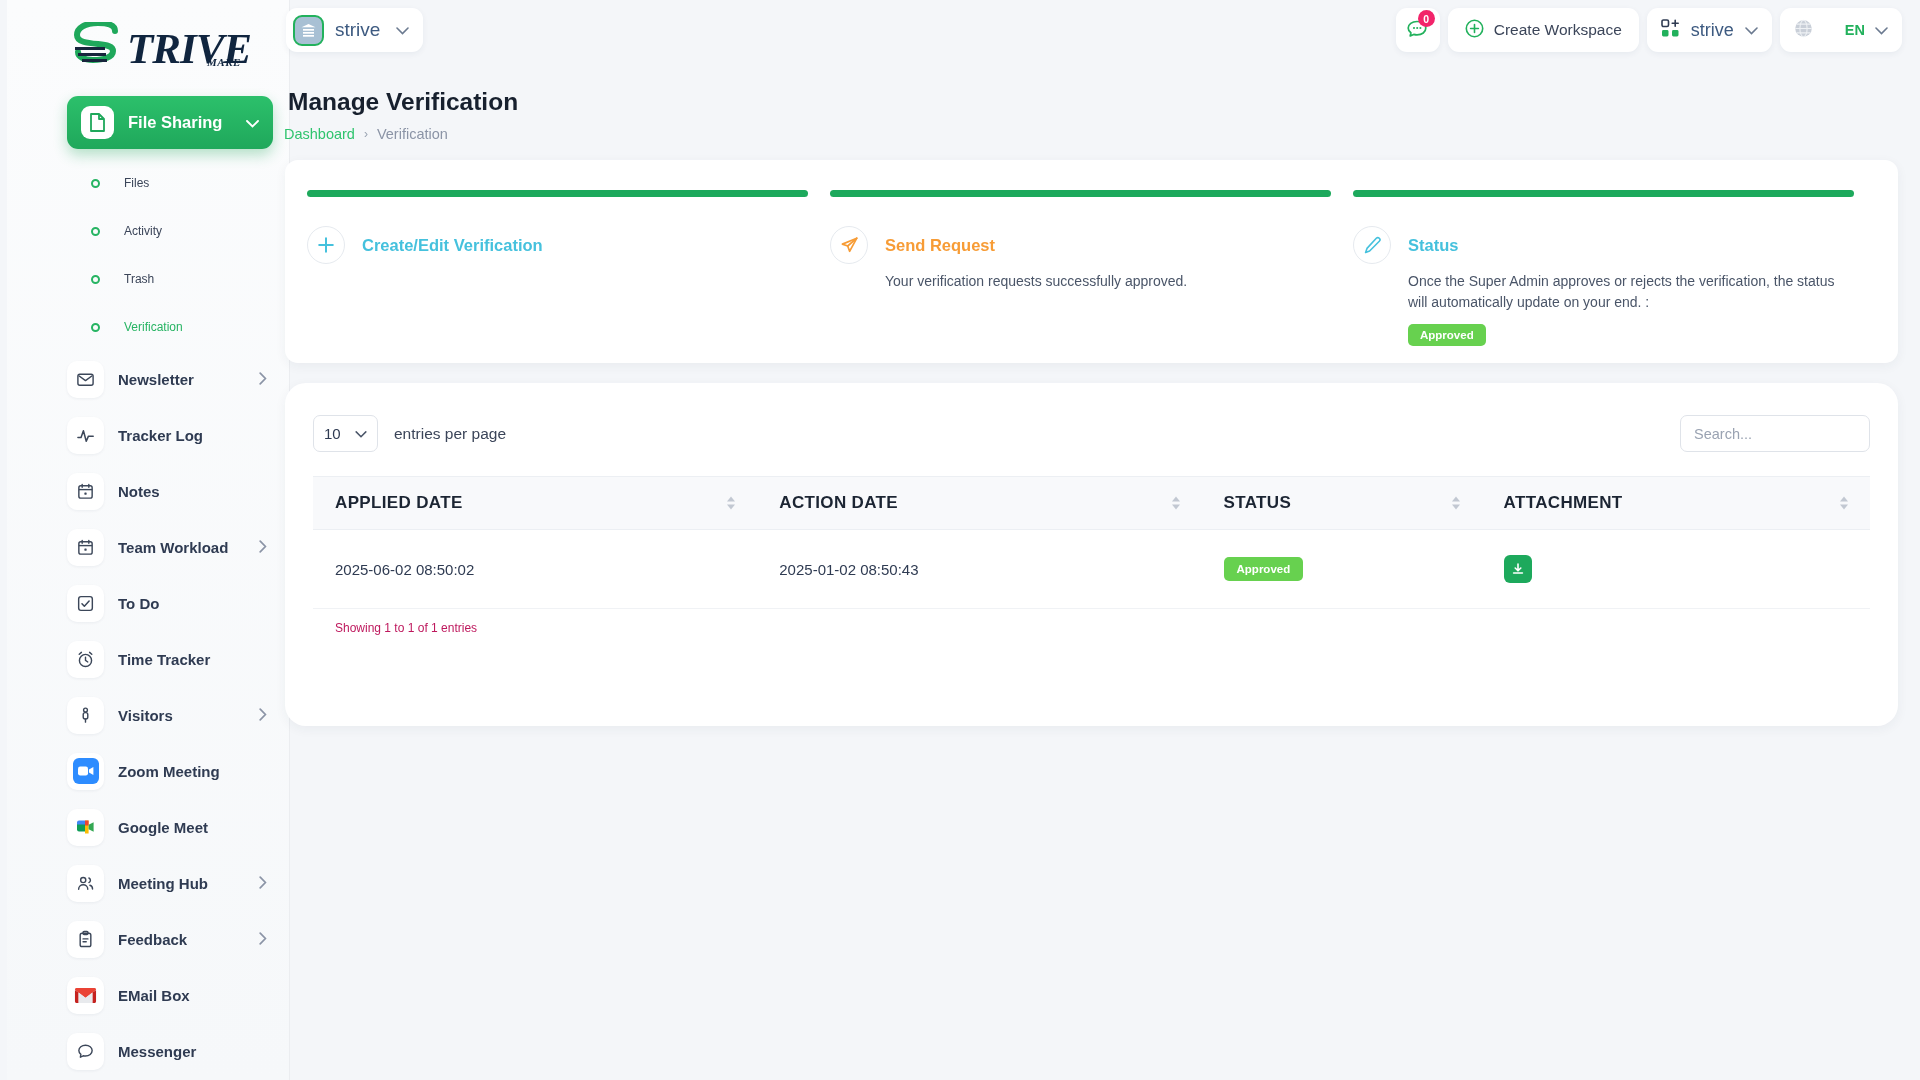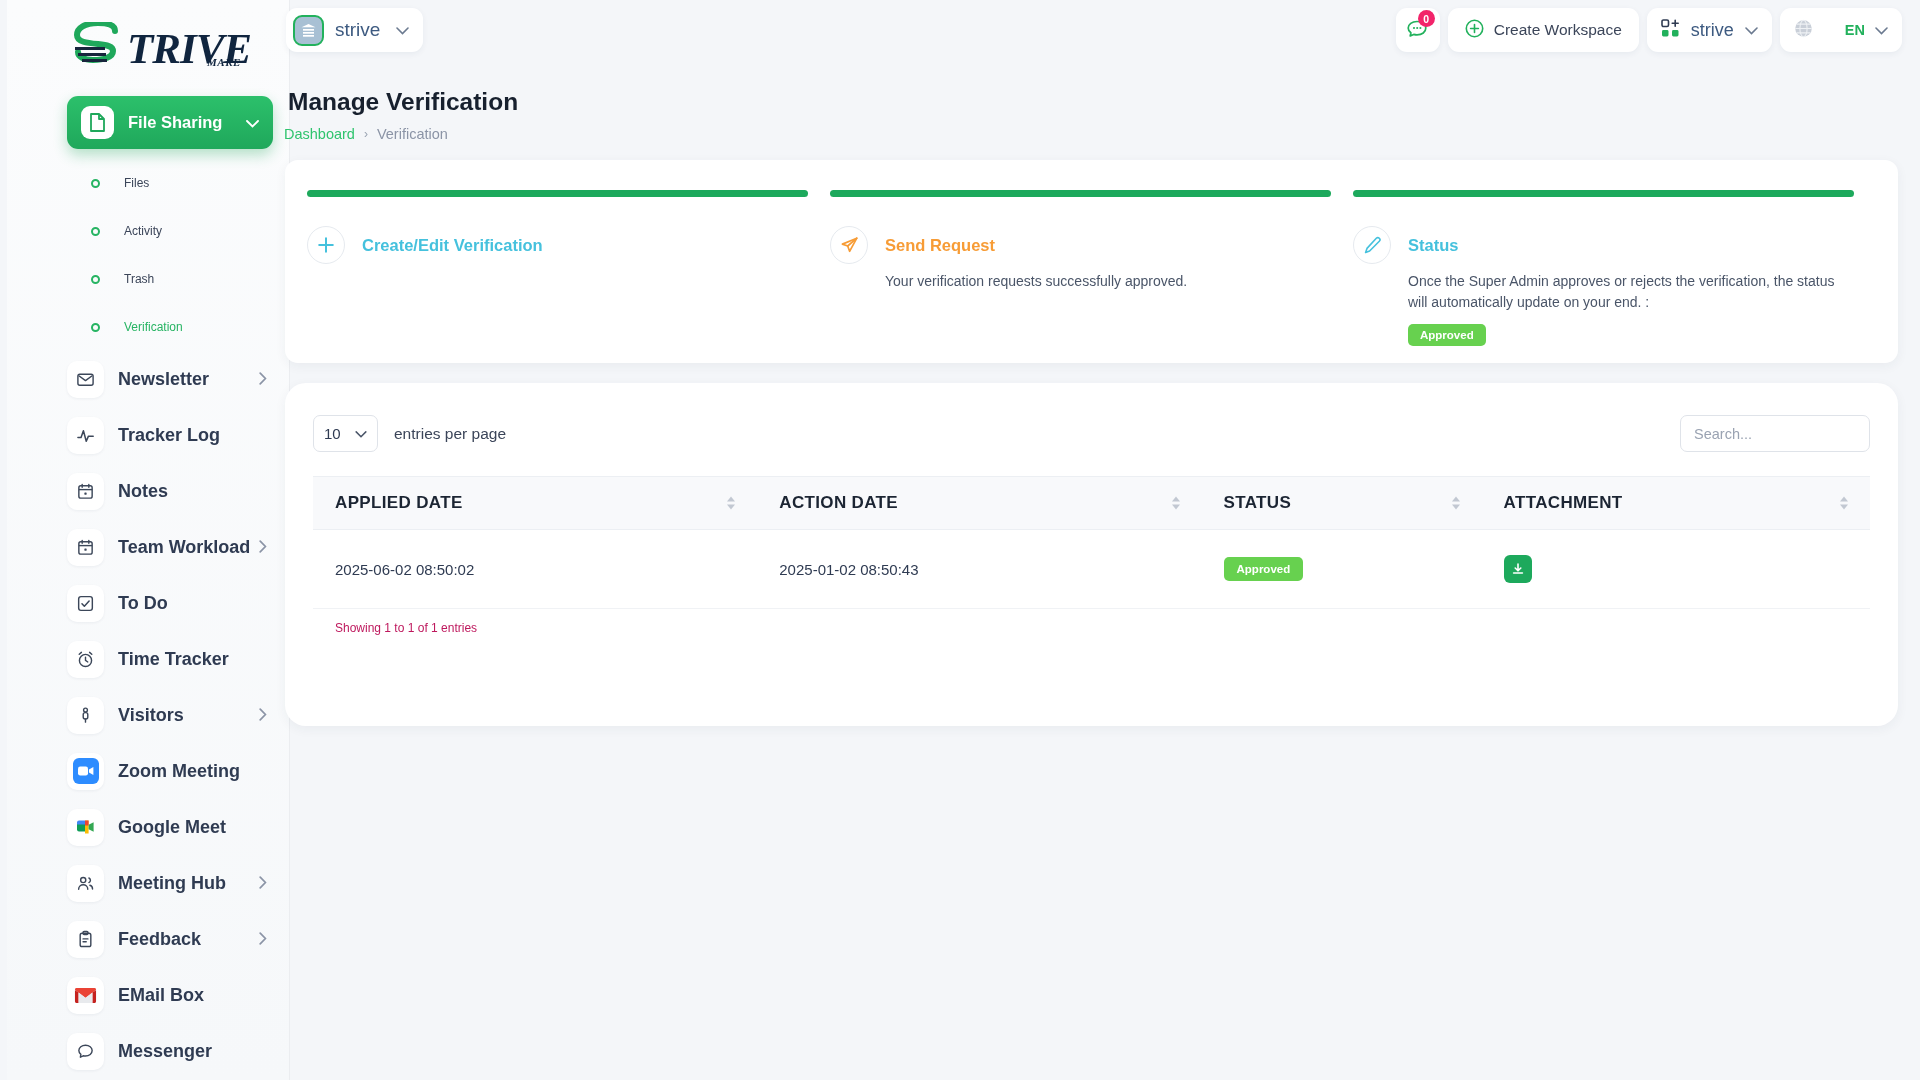--- a/index.html
+++ b/index.html
@@ -45,21 +45,21 @@
             background: transparent; }
   .subitem .lbl { margin-left:24px; font-size:12px; color:#3b4559; }
   .subitem.active .lbl { color:#27b463; }
 
   .navitem { display:flex; align-items:center; height:56px; padding:0 22px 0 16px; cursor:pointer; }
   .navitem .ic {
     width:37px; height:37px; border-radius:10px; background:#fff;
     display:flex; align-items:center; justify-content:center; flex:0 0 auto;
     box-shadow: 0 1px 3px rgba(20,40,70,0.06);
   }
-  .navitem .lbl { margin-left:14px; font-size:18px; color:#2f3b52; font-weight:bold; flex:1; }
+  .navitem .lbl { margin-left:14px; font-size:15px; color:#2f3b52; font-weight:bold; flex:1; }
   .navitem .chev-r { color:#8b94a6; font-size:15px; }
 
   
   #topbar { position:absolute; left:282px; top:0; width:1638px; height:70px; }
   .pill {
     background:#fff; border-radius:11px; display:flex; align-items:center;
     box-shadow: 0 2px 6px rgba(25,45,80,0.06); height:44px;
   }
   #ws-switch { position:absolute; left:4px; top:8px; padding:0 14px 0 7px; }
   #ws-switch .av {

